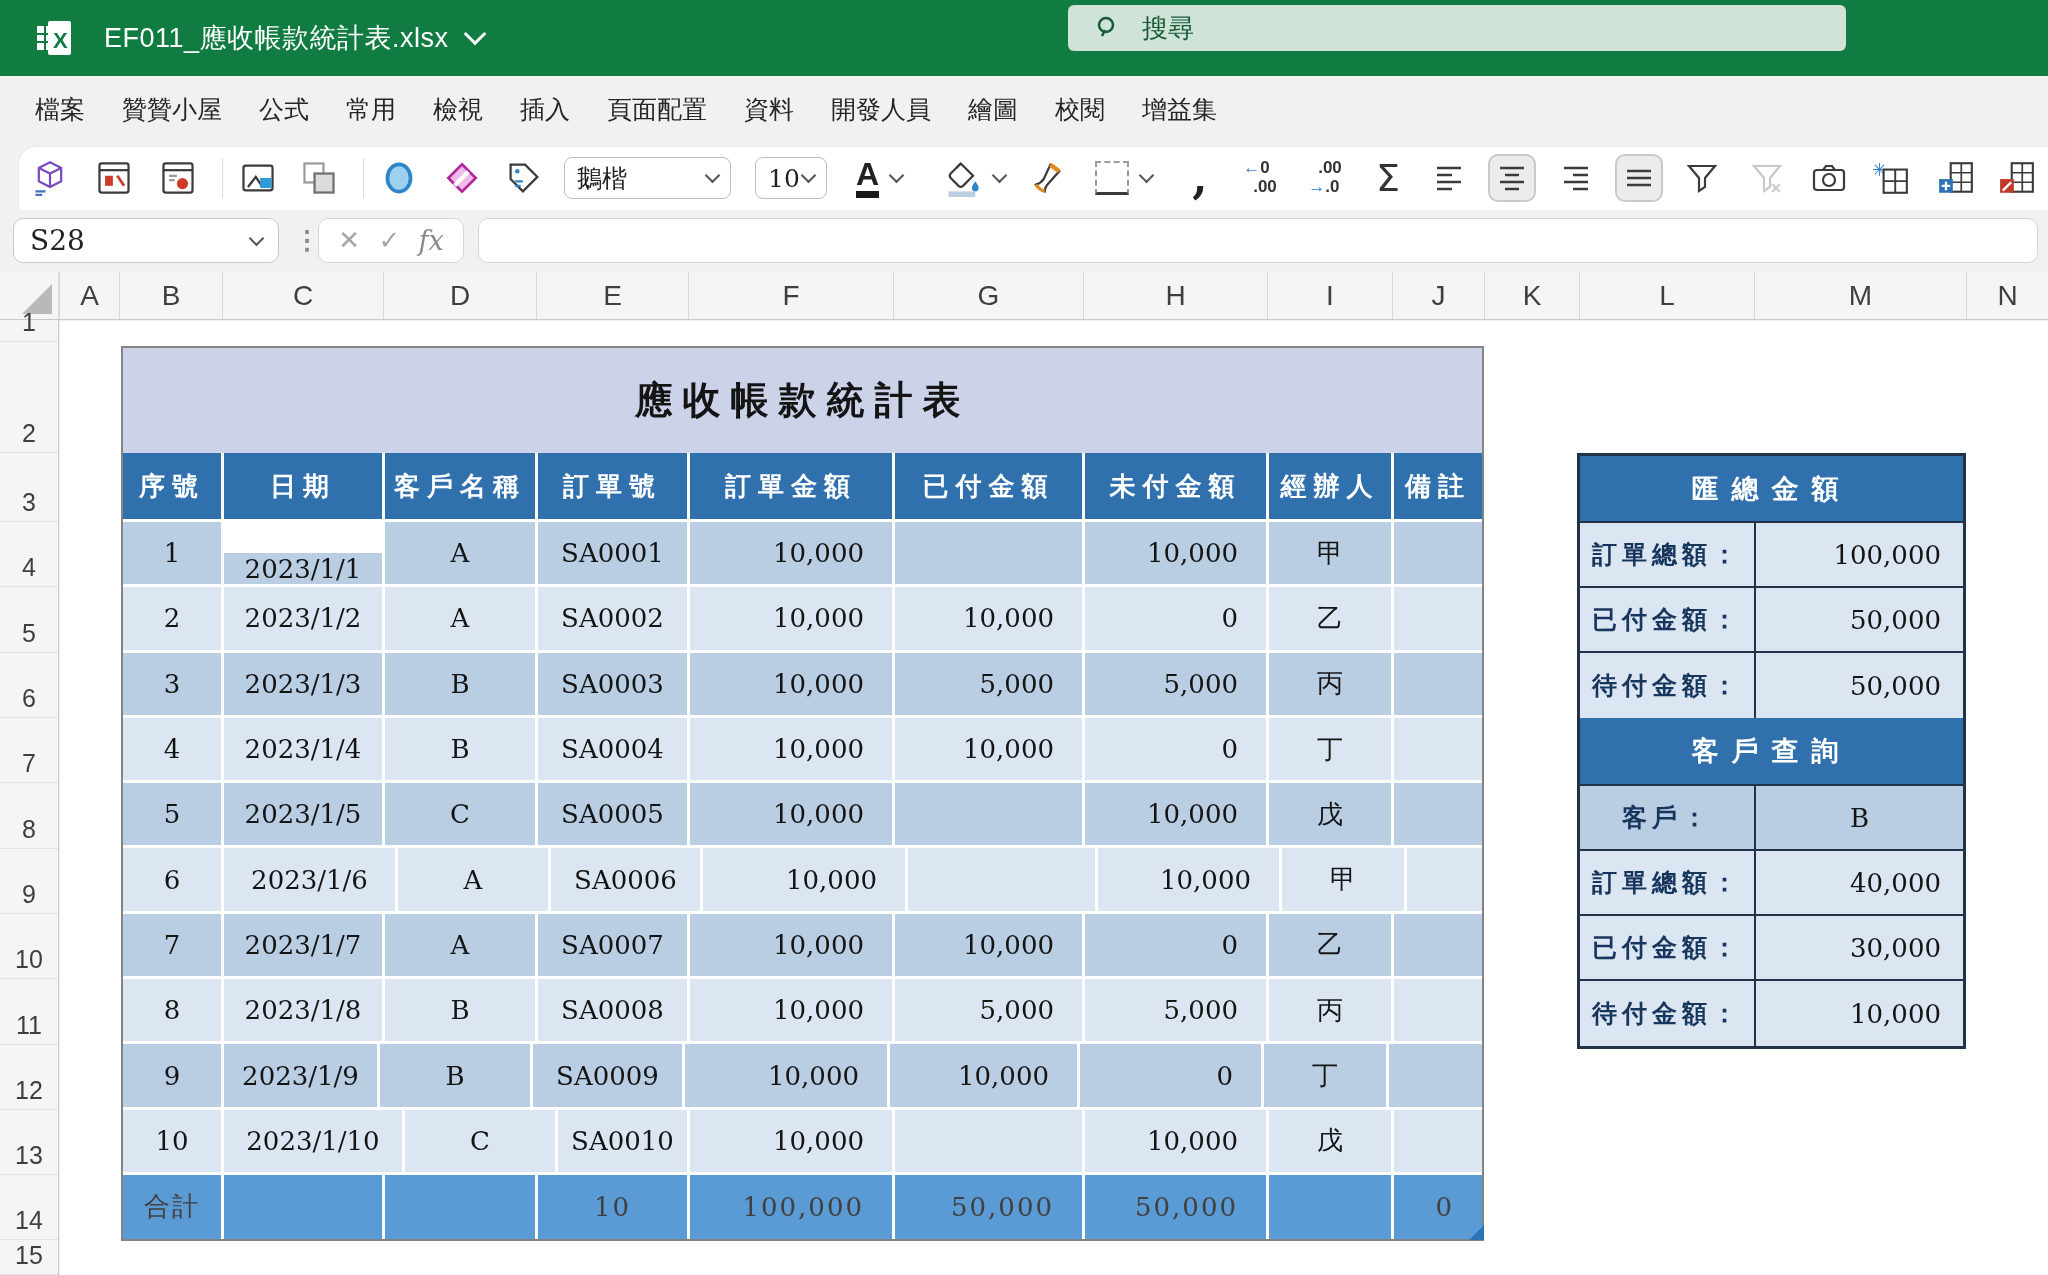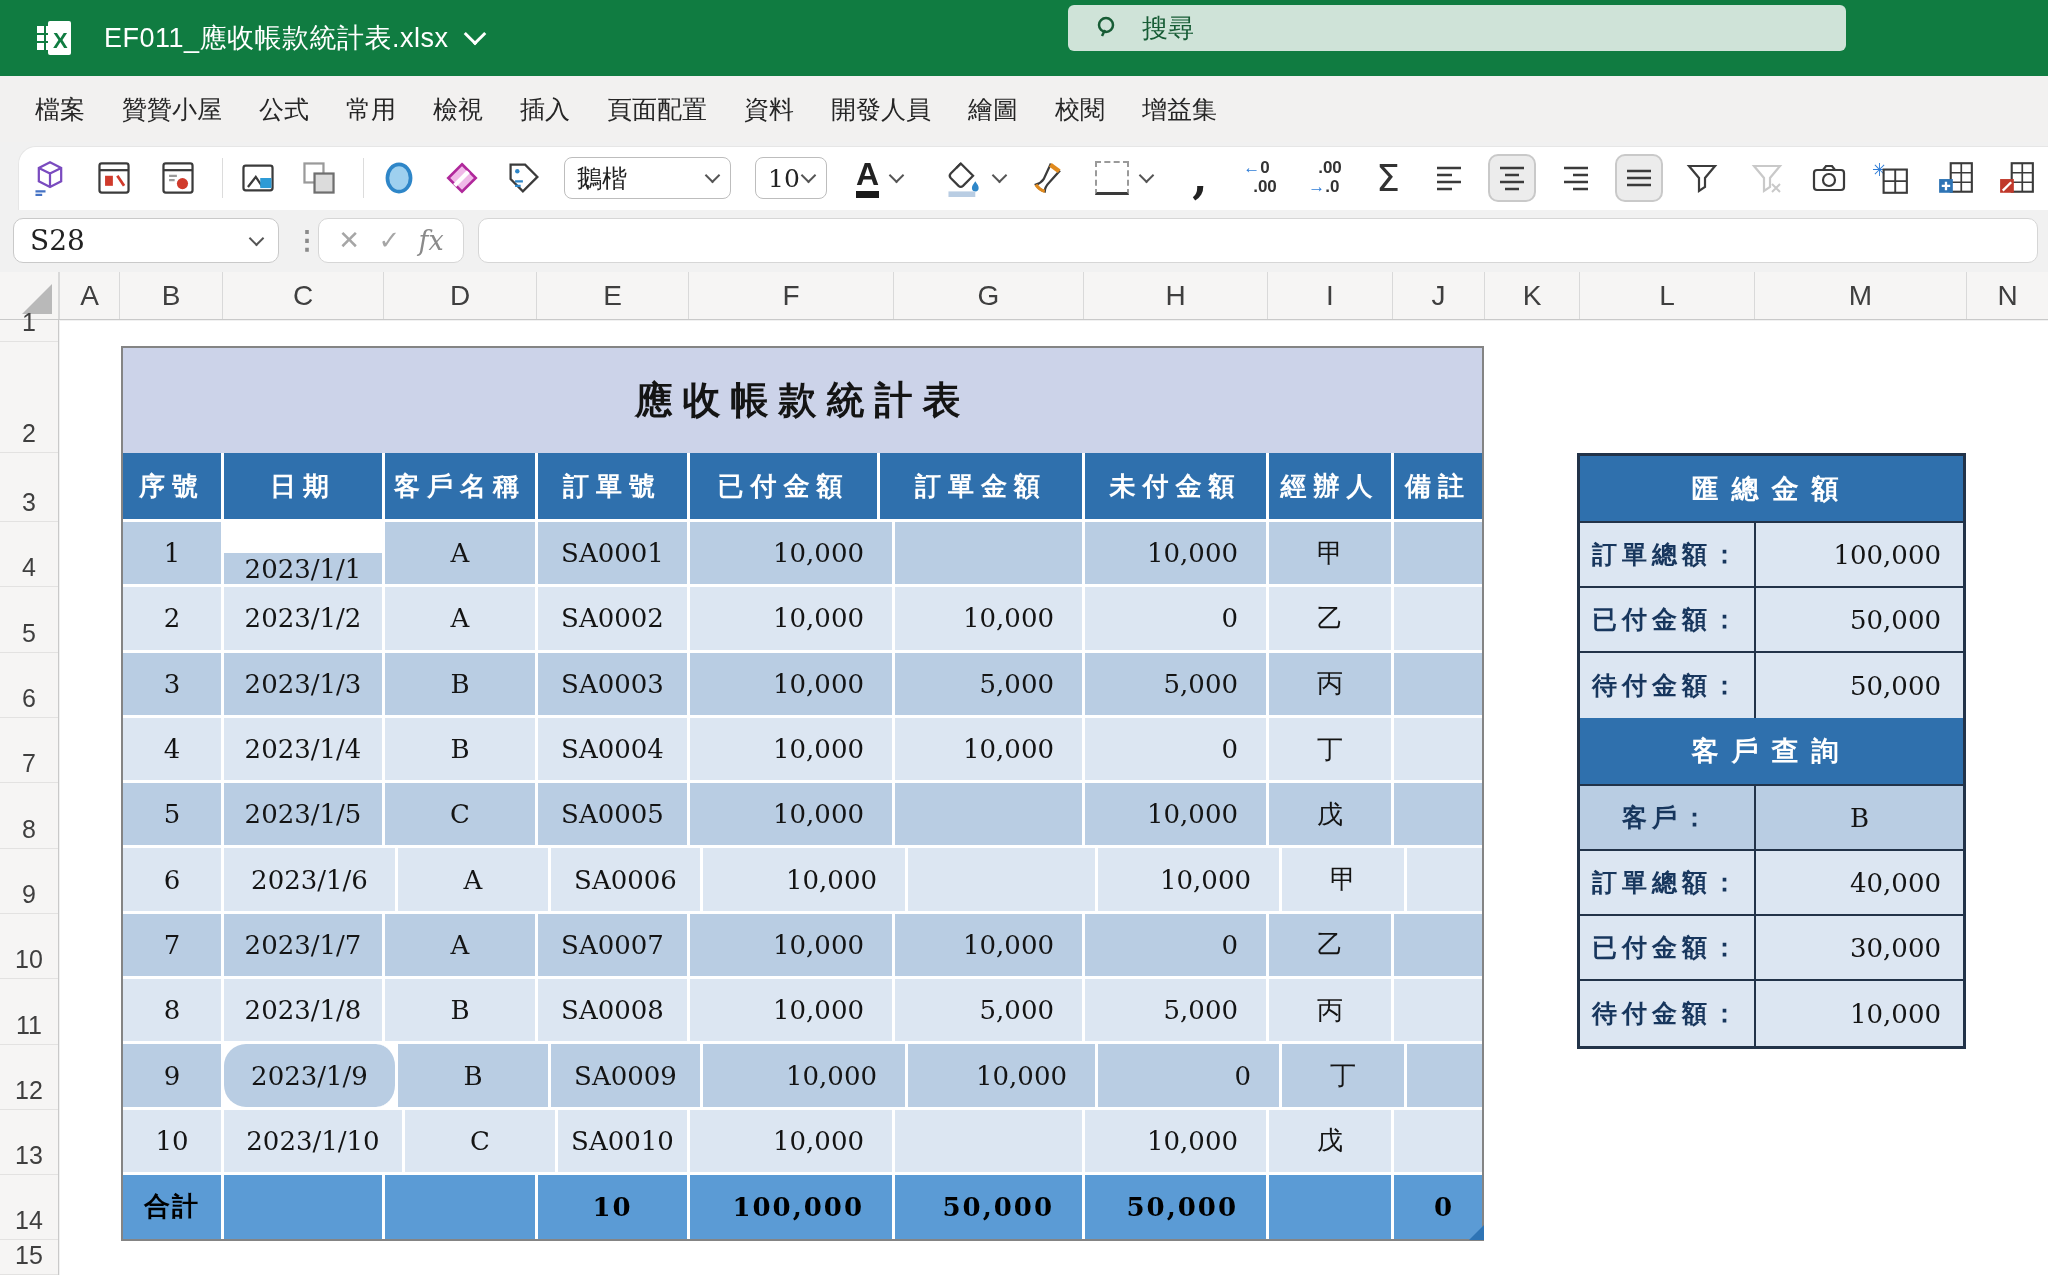--- a/index.html
+++ b/index.html
@@ -83,21 +83,21 @@
   .ttotal { height: 64px; background: #5b9bd5; }
   .th { background: #2f70ad; color: #fff; font-family: "DejaVu Serif", serif; font-weight: 700; font-size: 26px;
     letter-spacing: 7px; display: flex; align-items: center; justify-content: center;
     border-right: 3px solid #fff; flex: 0 0 auto; }
   .td { font-family: "DejaVu Serif", serif; font-size: 26px; color: #141414; display: flex; align-items: center;
     justify-content: center; border-right: 3px solid #fff; flex: 0 0 auto; }
   .trow { border-bottom: 3px solid #fff; }
   .thead { border-bottom: 3px solid #fff; }
   .alt-dark .td { background: #b9cde3; }
   .alt-light .td { background: #dce6f2; }
-  .ttotal .td { background: #5b9bd5; color: #000000; font-weight: 700; letter-spacing: 2px; }
+  .ttotal .td { background: #5b9bd5; color: #404040; font-weight: 400; letter-spacing: 2px; }
   .a-r { justify-content: flex-end !important; padding-right: 28px; }
   .a-c { justify-content: center; }
   .last-cell { border-right: none !important; flex: 1 1 auto !important; }
   .fill-handle { position: absolute; left: 1469px; top: 1225px; width: 0; height: 0;
     border-left: 15px solid transparent; border-bottom: 15px solid #2e74b5; }
 
   
   .panel { position: absolute; left: 1577px; top: 453px; width: 389px; border: 3px solid #223349; background: #ef4444; }
   .p-head { background: #2f70ad; color: #fff; font-family: "DejaVu Serif", serif; font-weight: 700; font-size: 27px;
     letter-spacing: 13px; display: flex; align-items: center; justify-content: center;
@@ -371,22 +371,22 @@
     </div>
   <div class="sheet"></div>
 
   <div class="main-table">
     <div class="t-title">應收帳款統計表</div>
     <div class="thead" id="thead-row">
         <div class="th" style="width: 101px;">序號</div>
         <div class="th" style="width: 161px;">日期</div>
         <div class="th" style="width: 153px;">客戶名稱</div>
         <div class="th" style="width: 152px;">訂單號</div>
+        <div class="th" style="width: 205px;">訂單金額</div>
         <div class="th" style="width: 190px;">已付金額</div>
-        <div class="th" style="width: 205px;">訂單金額</div>
         <div class="th" style="width: 184px;">未付金額</div>
         <div class="th" style="width: 125px;">經辦人</div>
         <div class="th last-cell" style="width: 92px;">備註</div>
       </div>
     <div id="tbody">
         <div class="trow alt-dark">
           <div class="td a-c" style="width: 101px;">1</div>
           <div class="td a-c" style="width: 161px; margin-top: 31px;">2023/1/1</div>
           <div class="td a-c" style="width: 153px;">A</div>
           <div class="td a-c" style="width: 152px;">SA0001</div>
@@ -468,21 +468,21 @@
           <div class="td a-c" style="width: 153px;">B</div>
           <div class="td a-c" style="width: 152px;">SA0008</div>
           <div class="td a-r" style="width: 205px;">10,000</div>
           <div class="td a-r" style="width: 190px;">5,000</div>
           <div class="td a-r" style="width: 184px;">5,000</div>
           <div class="td a-c" style="width: 125px;">丙</div>
           <div class="td a-r last-cell" style="width: 92px;"></div>
         </div>
         <div class="trow alt-dark">
           <div class="td a-c" style="width: 101px;">9</div>
-          <div class="td a-c" style="width: 174px; border-radius: 22px;">2023/1/9</div>
+          <div class="td a-c" style="width: 156px;">2023/1/9</div>
           <div class="td a-c" style="width: 153px;">B</div>
           <div class="td a-c" style="width: 152px;">SA0009</div>
           <div class="td a-r" style="width: 205px;">10,000</div>
           <div class="td a-r" style="width: 190px;">10,000</div>
           <div class="td a-r" style="width: 184px;">0</div>
           <div class="td a-c" style="width: 125px;">丁</div>
           <div class="td a-r last-cell" style="width: 92px;"></div>
         </div>
         <div class="trow alt-light">
           <div class="td a-c" style="width: 101px;">10</div>

